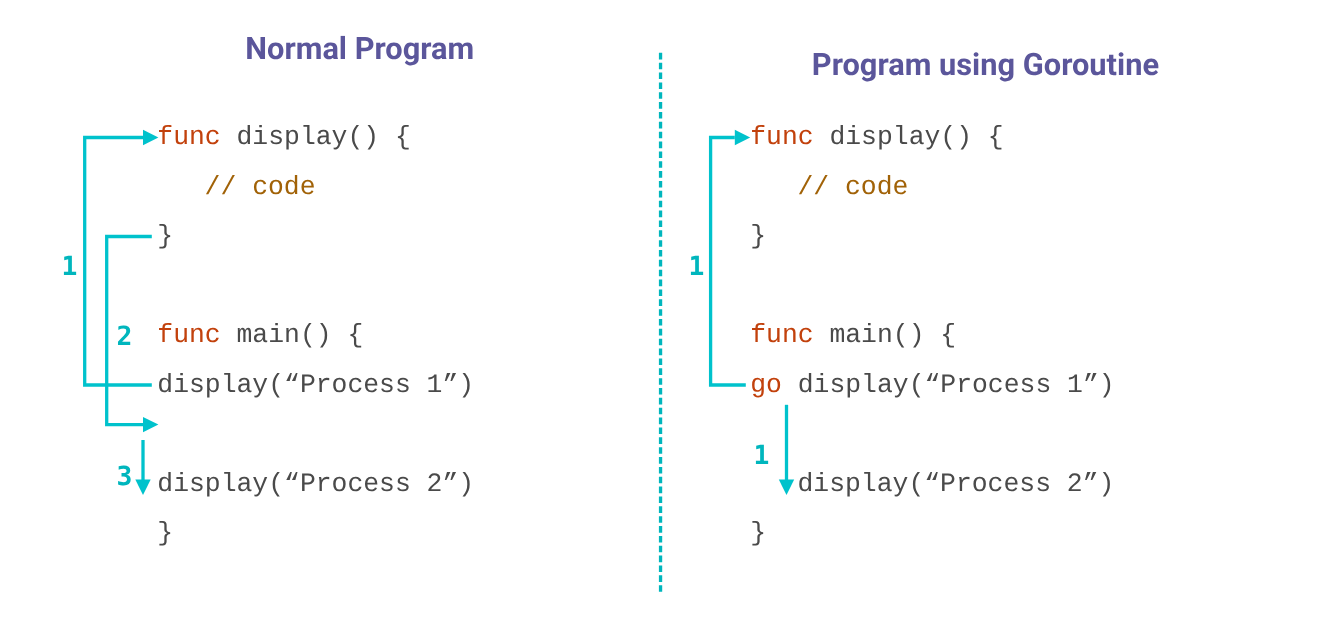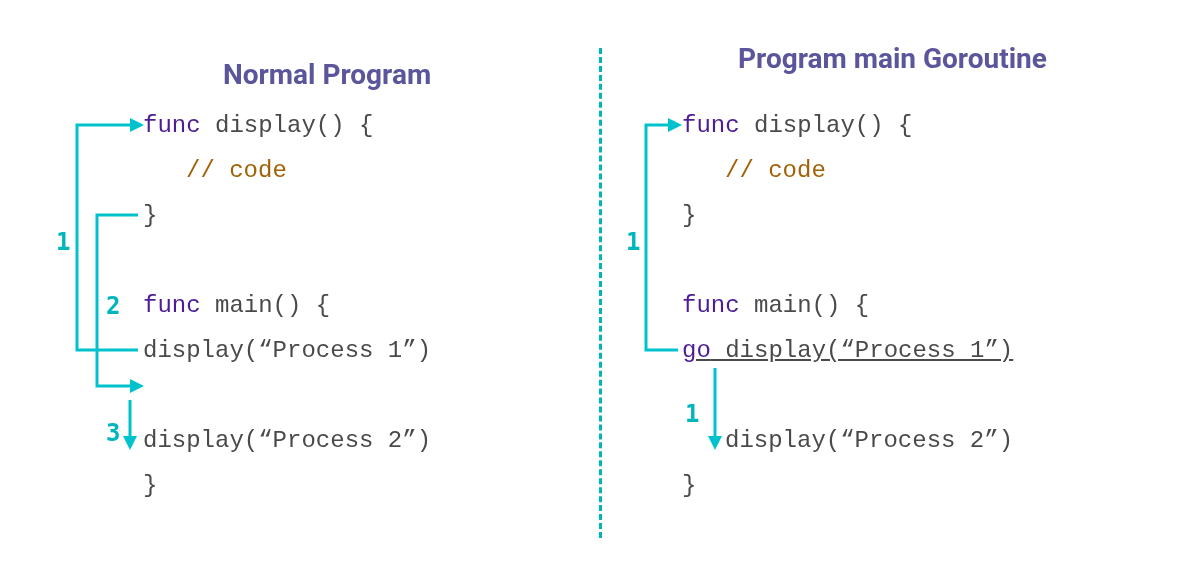--- a/index.html
+++ b/index.html
@@ -15,21 +15,21 @@
     font-weight:700;
     font-size:28px;
     color:#5b569b;
   }
   .code-line {
     position:absolute;
     font-size:24px;
     color:#4a4a4a;
     white-space:pre;
   }
-  .kw { color:#4c1d95; }
+  .kw { color:#c2410c; }
   .cm { color:#a16207; }
   .step {
     position:absolute;
     font-size:24px;
     font-weight:700;
     color:#00b6bd;
     font-family: "SFMono-Regular", Consolas, monospace;
   }
   .divider {
     position:absolute;
@@ -39,21 +39,21 @@
   }
   svg.flow { position:absolute; overflow:visible; pointer-events:none; }
   svg .ln { stroke:#00c2cc; stroke-width:3; fill:none; }
   svg .ah { fill:#00c2cc; }
 </style>
 </head>
 <body>
 
 <div class="divider"></div>
 
-<div class="title" style="left:223px; top:58px;">Normal Program</div>
+<div class="title" style="left:223px; top:28px;">Normal Program</div>
 
 <div class="code-line" style="left:143px; top:112px;"><span class="kw">func</span><span> display() {</span></div>
 <div class="code-line" style="left:186px; top:157px;"><span class="cm">// code</span></div>
 <div class="code-line" style="left:143px; top:202px;">}</div>
 <div class="code-line" style="left:143px; top:292px;"><span class="kw">func</span><span> main() {</span></div>
 <div class="code-line" style="left:143px; top:337px;">display(“Process 1”)</div>
 <div class="code-line" style="left:143px; top:427px;">display(“Process 2”)</div>
 <div class="code-line" style="left:143px; top:472px;">}</div>
 
 <div class="step" style="left:56px; top:228px;">1</div>
@@ -65,27 +65,27 @@
   <path class="ln" d="M 138 350 L 77 350 L 77 125 L 130 125"></path>
   <polygon class="ah" points="130,118 130,132 144,125"></polygon>
 
   <path class="ln" d="M 138 215 L 97 215 L 97 386 L 130 386"></path>
   <polygon class="ah" points="130,379 130,393 144,386"></polygon>
 
   <path class="ln" d="M 130 400 L 130 438"></path>
   <polygon class="ah" points="123,436 137,436 130,450"></polygon>
 </svg>
 
-<div class="title" style="left:738px; top:42px;">Program main Goroutine</div>
+<div class="title" style="left:738px; top:42px;">Program using Goroutine</div>
 
 <div class="code-line" style="left:682px; top:112px;"><span class="kw">func</span><span> display() {</span></div>
 <div class="code-line" style="left:725px; top:157px;"><span class="cm">// code</span></div>
 <div class="code-line" style="left:682px; top:202px;">}</div>
 <div class="code-line" style="left:682px; top:292px;"><span class="kw">func</span><span> main() {</span></div>
-<div class="code-line" style="left:682px; top:337px;text-decoration:underline;"><span class="kw">go</span><span> display(“Process 1”)</span></div>
+<div class="code-line" style="left:682px; top:337px;"><span class="kw">go</span><span> display(“Process 1”)</span></div>
 <div class="code-line" style="left:725px; top:427px;">display(“Process 2”)</div>
 <div class="code-line" style="left:682px; top:472px;">}</div>
 
 <div class="step" style="left:626px; top:228px;">1</div>
 <div class="step" style="left:685px; top:400px;">1</div>
 
 <svg class="flow" style="left:0; top:0;" width="1200" height="580">
 
   <path class="ln" d="M 678 350 L 646 350 L 646 125 L 668 125"></path>
   <polygon class="ah" points="668,118 668,132 682,125"></polygon>

